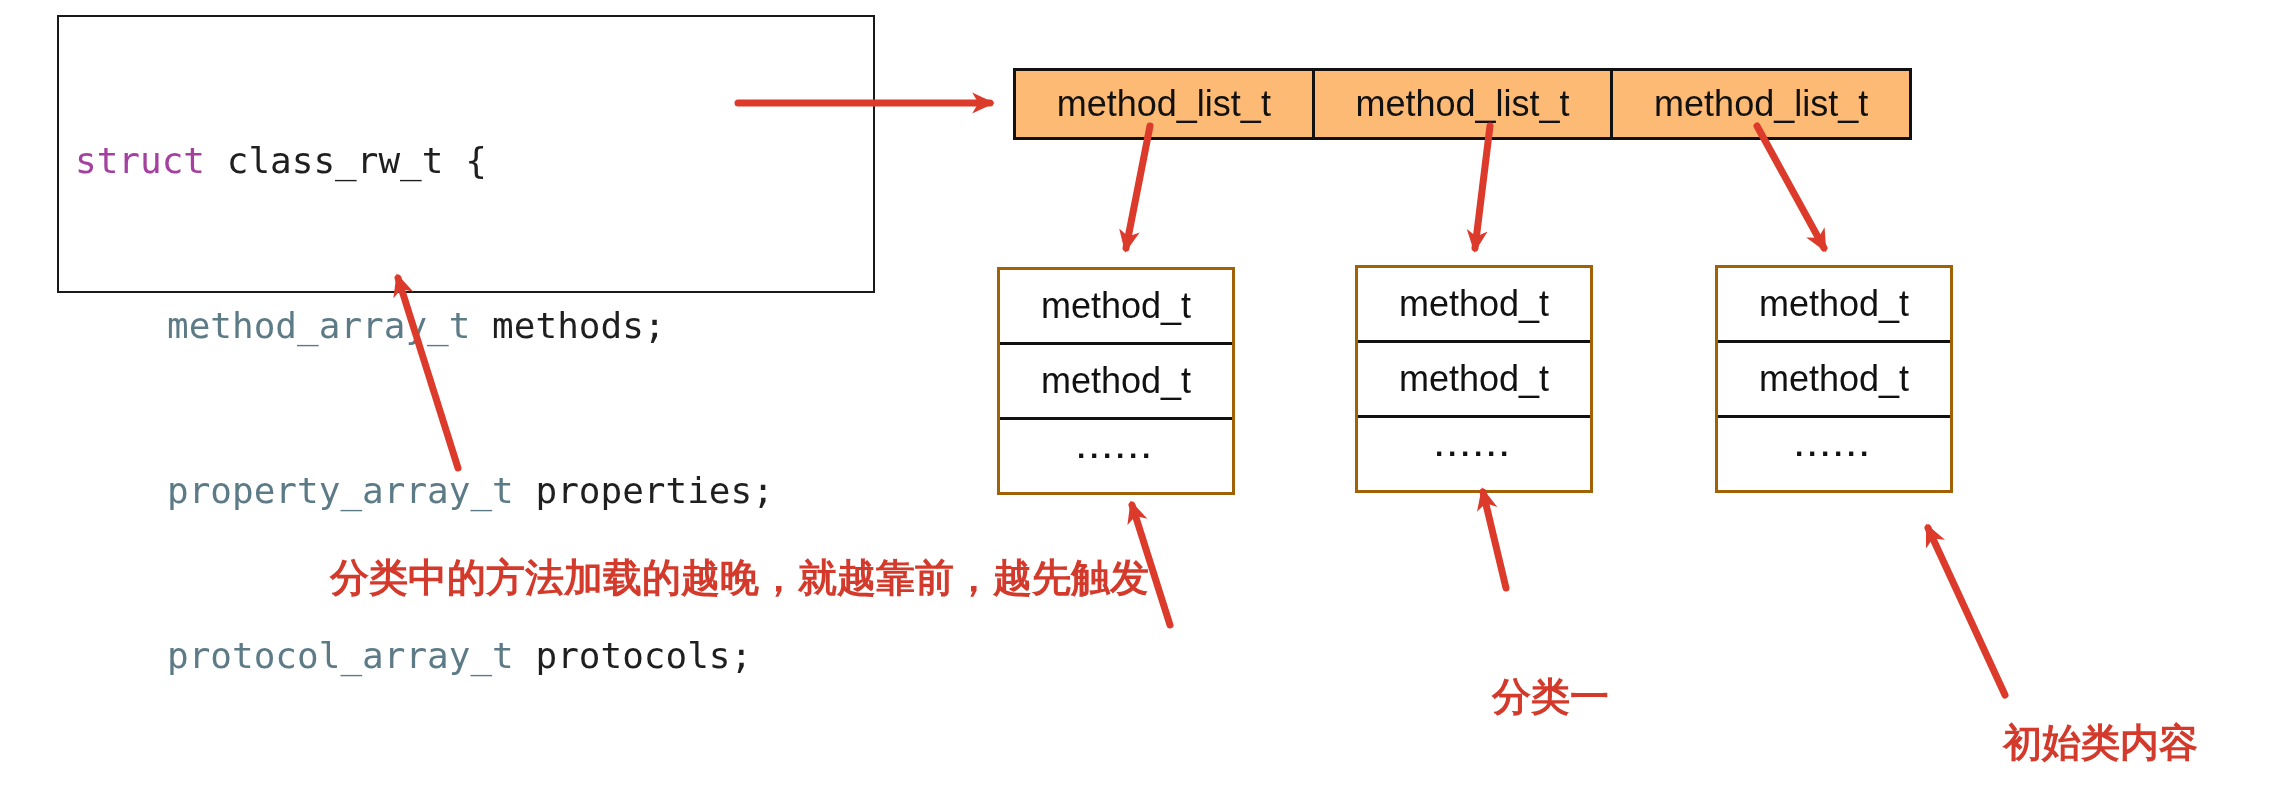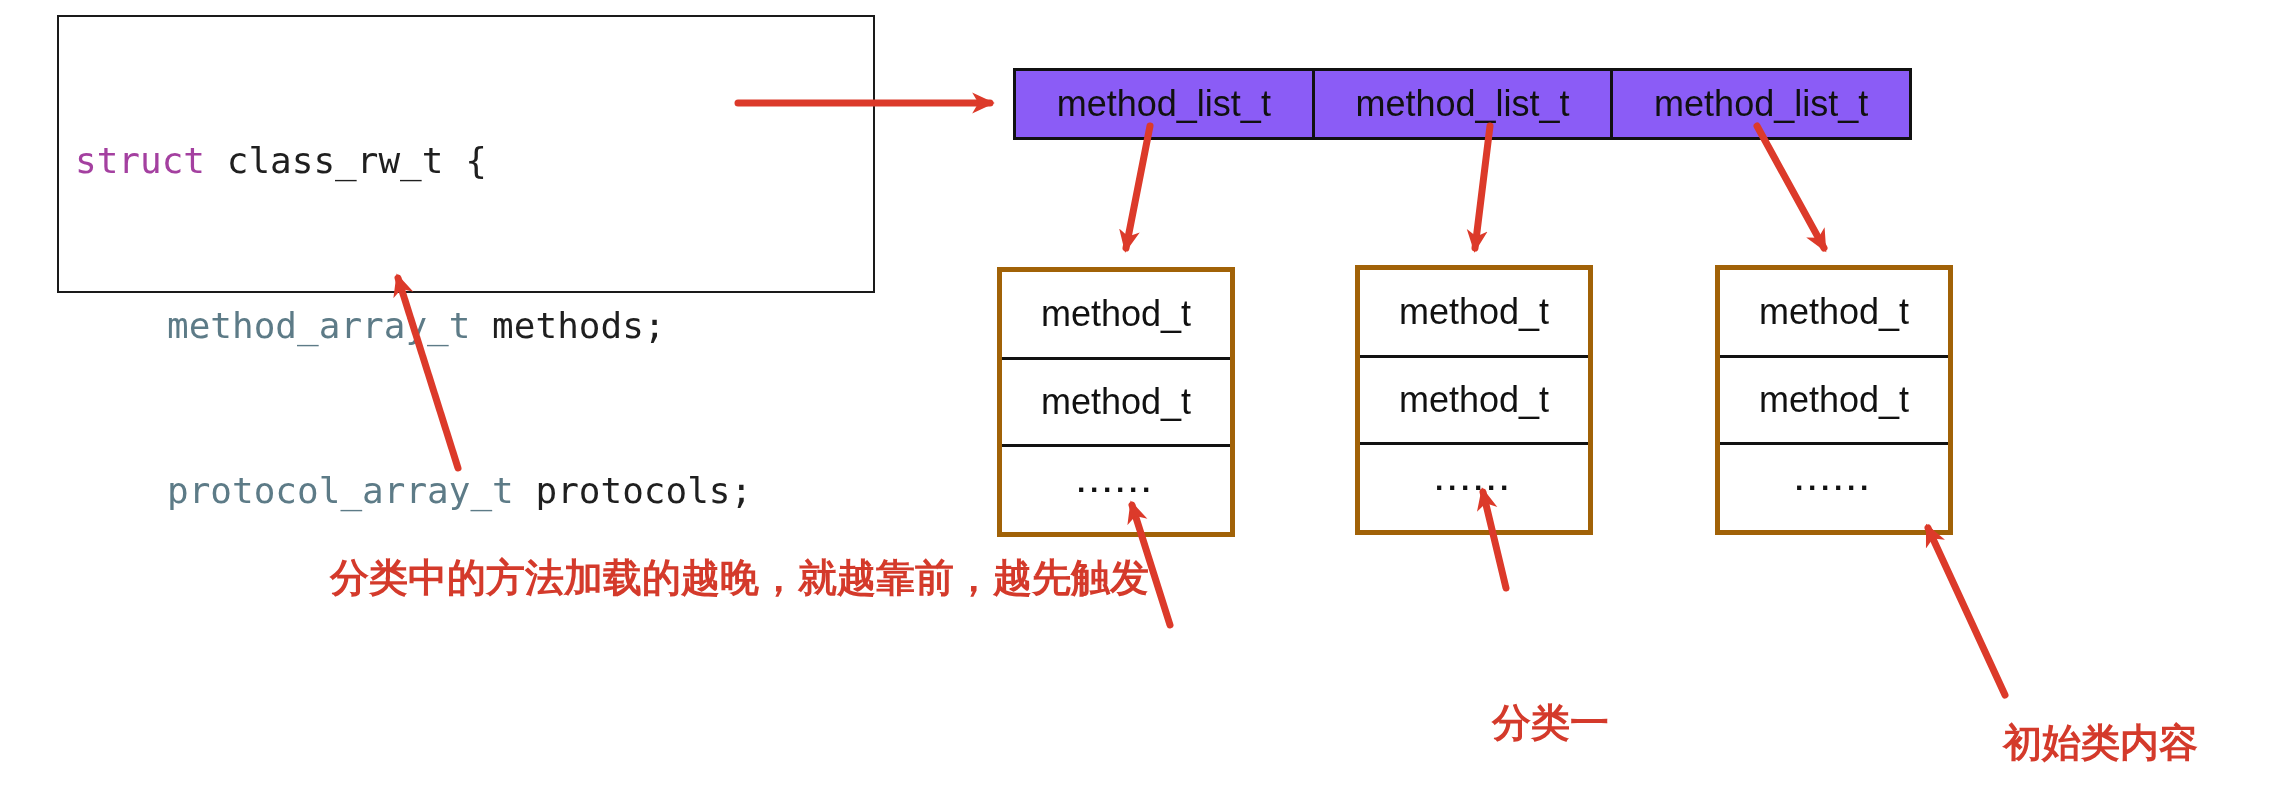--- a/index.html
+++ b/index.html
@@ -18,62 +18,63 @@
     font-size:36px;line-height:55px;color:#1f1f1f;
     padding:6px 16px 0 16px;white-space:pre;
   }
   .code-line{height:55px;}
   .code-line.indent{padding-left:92px;}
   .kw{color:#a440a0;}
   .ty{color:#5d7b87;}
   
   .mlist-row{
     position:absolute;left:1013px;top:68px;width:899px;height:72px;
-    display:flex;border:3px solid #111;box-sizing:border-box;background:#8b5cf6;
+    display:flex;border:3px solid #111;box-sizing:border-box;background:#fdba74;
   }
   .mlist-cell{
     flex:1;display:flex;align-items:center;justify-content:center;
     font-size:36px;color:#111;border-left:3px solid #111;
   }
   .mlist-cell:first-child{border-left:none;}
   
   .mcol{
-    position:absolute;width:238px;height:270px;
-    border:5px solid #a16207;box-sizing:border-box;background:#fff;
+    position:absolute;width:238px;height:228px;
+    border:3px solid #a16207;box-sizing:border-box;background:#fff;
     display:flex;flex-direction:column;
   }
   .mcol-1{left:997px;top:267px;}
   .mcol-2{left:1355px;top:265px;}
   .mcol-3{left:1715px;top:265px;}
   .mrow{
     flex:1;display:flex;align-items:center;justify-content:center;
     font-size:36px;color:#111;border-top:3px solid #111;
   }
   .mrow:first-child{border-top:none;}
   .mrow.dots{font-weight:bold;letter-spacing:3px;font-size:30px;}
   
   .note{
     position:absolute;color:#d43a2b;font-size:39px;font-weight:600;
     white-space:nowrap;
   }
   .note-1{left:330px;top:551px;}
   .note-2{left:1151px;top:684px;}
-  .note-3{left:1492px;top:696px;}
+  .note-3{left:1492px;top:670px;}
   .note-4{left:1972px;top:716px;margin-left:31px;}
   
   #arrows{position:absolute;left:0;top:0;width:2274px;height:800px;pointer-events:none;}
 </style>
 </head>
 <body>
 
 <div id="canvas">
 
   <div class="code-box">
     <div class="code-line"><span class="kw">struct</span><span> class_rw_t {</span></div>
     <div class="code-line indent"><span class="ty">method_array_t</span><span> methods;</span></div>
+    <div class="code-line indent"><span class="ty">property_array_t</span><span> properties;</span></div>
     <div class="code-line indent"><span class="ty">protocol_array_t</span><span> protocols;</span></div>
     <div class="code-line"></div>
   </div>
 
   <div class="mlist-row">
     <div class="mlist-cell">method_list_t</div>
     <div class="mlist-cell">method_list_t</div>
     <div class="mlist-cell">method_list_t</div>
   </div>
 

